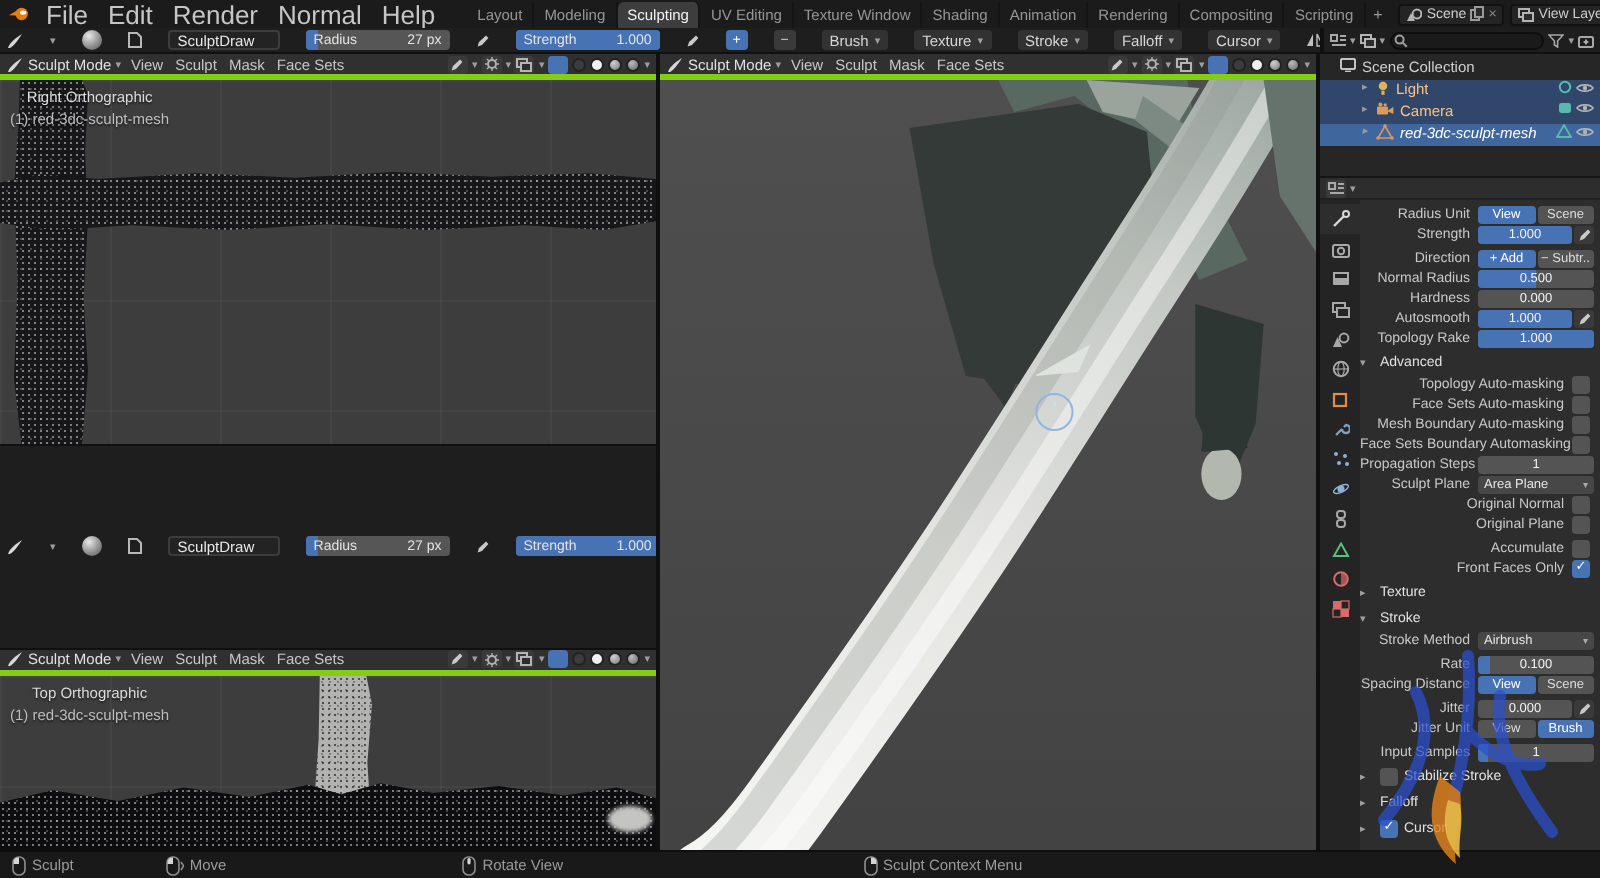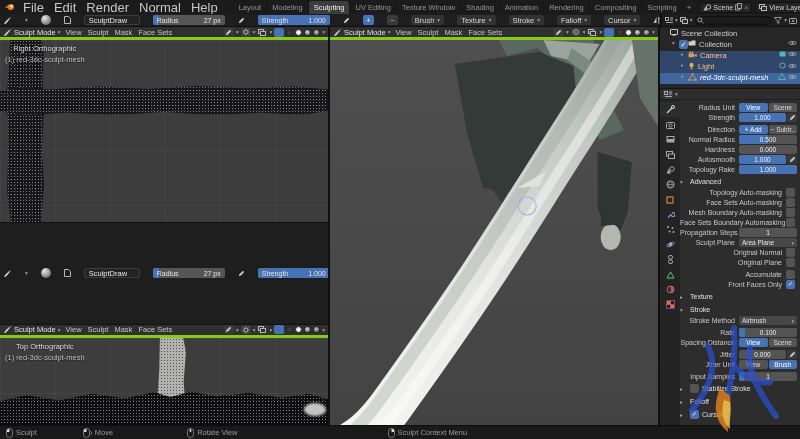--- a/index.html
+++ b/index.html
@@ -589,30 +589,36 @@
             <span class="arrow"></span>
             <span class="ic">
               <svg width="8" height="7" viewBox="0 0 8 7">
                 <rect x="0.5" y="0.5" width="7" height="5" rx="0.5" fill="none" stroke="#c4c4c4"></rect>
                 <line x1="2.5" y1="6.8" x2="5.5" y2="6.8" stroke="#c4c4c4"></line>
               </svg>
             </span>
             <span class="lbl">Scene Collection</span>
             <span class="right"></span>
           </div>
-          <div class="orow" style="padding-left: 12px;">
-            <span class="arrow">▾</span>
-            <span class="cb on"></span>
+          <div class="orow selected" style="padding-left: 21px;">
+            <span class="arrow">▸</span>
             <span class="ic">
-              <svg width="8" height="6" viewBox="0 0 8 6">
-                <path d="M0.5 1.5 H3 L3.8 0.5 H7.5 V5.5 H0.5 Z" fill="#cfcfcf"></path>
+              <svg width="7" height="8" viewBox="0 0 7 8">
+                <circle cx="3.5" cy="3" r="2.2" fill="#ddb express25e"></circle>
+                <circle cx="3.5" cy="3" r="2.2" fill="#ddb25e"></circle>
+                <rect x="2.7" y="5.4" width="1.6" height="2" fill="#ddb25e"></rect>
               </svg>
             </span>
-            <span class="lbl">Collection</span>
+            <span class="lbl">Light</span>
             <span class="right">
+              <span class="ic">
+                <svg width="7" height="7" viewBox="0 0 7 7">
+                  <circle cx="3.5" cy="3.5" r="2.6" fill="none" stroke="#59b9ad"></circle>
+                </svg>
+              </span>
               <span class="ic">
                 <svg width="9" height="6" viewBox="0 0 9 6">
                   <path d="M0.5 3 C2 0.9 7 0.9 8.5 3 C7 5.1 2 5.1 0.5 3 Z" fill="none" stroke="#b4b4b4" stroke-width="0.8"></path>
                   <circle cx="4.5" cy="3" r="1.1" fill="#b4b4b4"></circle>
                 </svg>
               </span>
             </span>
           </div>
           <div class="orow selected" style="padding-left: 21px;">
             <span class="arrow">▸</span>
@@ -632,44 +638,20 @@
                 </svg>
               </span>
               <span class="ic">
                 <svg width="9" height="6" viewBox="0 0 9 6">
                   <path d="M0.5 3 C2 0.9 7 0.9 8.5 3 C7 5.1 2 5.1 0.5 3 Z" fill="none" stroke="#b4b4b4" stroke-width="0.8"></path>
                   <circle cx="4.5" cy="3" r="1.1" fill="#b4b4b4"></circle>
                 </svg>
               </span>
             </span>
           </div>
-          <div class="orow selected" style="padding-left: 21px;">
-            <span class="arrow">▸</span>
-            <span class="ic">
-              <svg width="7" height="8" viewBox="0 0 7 8">
-                <circle cx="3.5" cy="3" r="2.2" fill="#ddb express25e"></circle>
-                <circle cx="3.5" cy="3" r="2.2" fill="#ddb25e"></circle>
-                <rect x="2.7" y="5.4" width="1.6" height="2" fill="#ddb25e"></rect>
-              </svg>
-            </span>
-            <span class="lbl">Light</span>
-            <span class="right">
-              <span class="ic">
-                <svg width="7" height="7" viewBox="0 0 7 7">
-                  <circle cx="3.5" cy="3.5" r="2.6" fill="none" stroke="#59b9ad"></circle>
-                </svg>
-              </span>
-              <span class="ic">
-                <svg width="9" height="6" viewBox="0 0 9 6">
-                  <path d="M0.5 3 C2 0.9 7 0.9 8.5 3 C7 5.1 2 5.1 0.5 3 Z" fill="none" stroke="#b4b4b4" stroke-width="0.8"></path>
-                  <circle cx="4.5" cy="3" r="1.1" fill="#b4b4b4"></circle>
-                </svg>
-              </span>
-            </span>
-          </div>
           <div class="orow active" style="padding-left: 21px; font-style: italic;">
             <span class="arrow">▸</span>
             <span class="ic">
               <svg width="9" height="8" viewBox="0 0 9 8">
                 <path d="M4.5 1 L8 7 H1 Z" fill="none" stroke="#e0945c" stroke-width="0.8"></path>
                 <circle cx="4.5" cy="1" r="0.9" fill="#e0945c"></circle>
                 <circle cx="1" cy="7" r="0.9" fill="#e0945c"></circle>
                 <circle cx="8" cy="7" r="0.9" fill="#e0945c"></circle>
               </svg>
             </span>
@@ -1029,21 +1011,21 @@
   <div id="statusbar">
       <div class="hint" style="margin-right: 46px;">
         <span class="ic">
           <svg width="7" height="10" viewBox="0 0 7 10">
             <rect x="0.5" y="0.5" width="6" height="9" rx="2.8" fill="none" stroke="#8f8f8f" stroke-width="0.8"></rect>
             <path d="M0.8 4 V3 C0.8 1.7 1.8 0.8 3.5 0.8 V4 Z" fill="#d5d5d5"></path>
           </svg>
         </span>
         <span>Sculpt</span>
       </div>
-      <div class="hint" style="margin-right: 74px;">
+      <div class="hint" style="margin-right: 118px;">
         <span class="ic">
           <svg width="9" height="10" viewBox="0 0 9 10">
             <rect x="0.5" y="0.5" width="6" height="9" rx="2.8" fill="none" stroke="#8f8f8f" stroke-width="0.8"></rect>
             <path d="M0.8 4 V3 C0.8 1.7 1.8 0.8 3.5 0.8 V4 Z" fill="#d5d5d5"></path>
             <path d="M7.5 3 L8.8 5 L7.5 7" fill="none" stroke="#8f8f8f" stroke-width="0.8"></path>
           </svg>
         </span>
         <span>Move</span>
       </div>
       <div class="hint" style="margin-right: 150px;">

